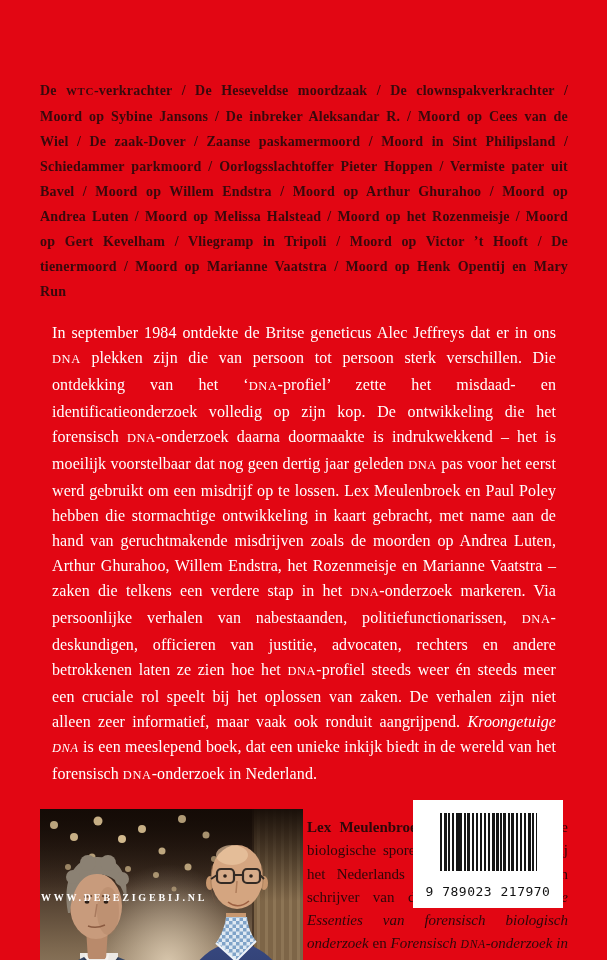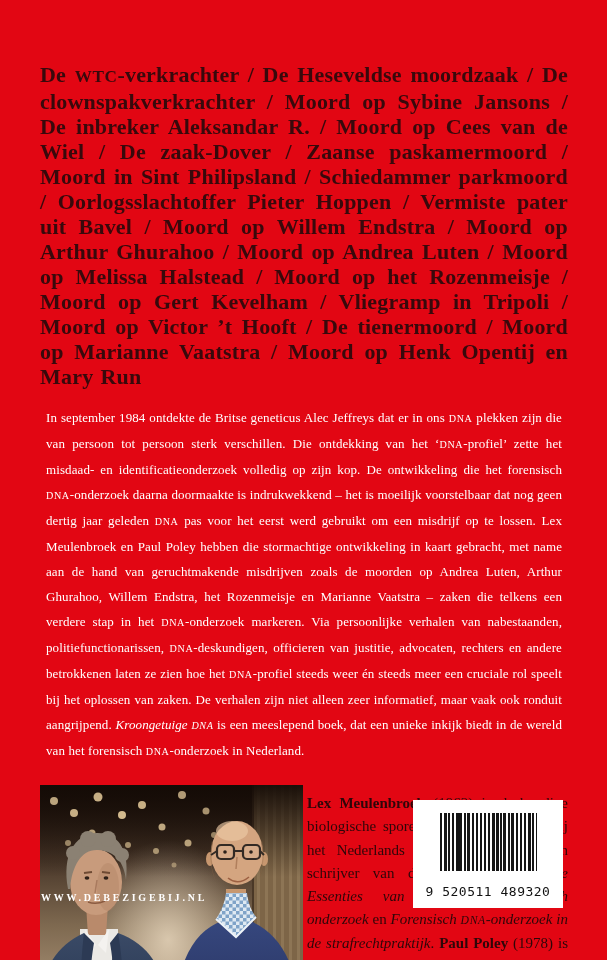--- a/index.html
+++ b/index.html
@@ -7,34 +7,34 @@
     width:607px;height:960px;overflow:hidden;
     background:#e20613;
     font-family:"Liberation Serif", serif;
     position:relative;
   }
   .page{position:absolute;inset:0;}
   .content{position:absolute;left:40px;top:62px;width:528px;}
 
   .case-list{
     color:#38090c;
-    font-size:22px;font-weight:bold;
+    font-size:14px;font-weight:bold;
     line-height:25px;
     text-align:justify;
     letter-spacing:.2px;
     word-spacing:1.5px;
-    margin:0 0 16px 0;
+    margin:16px 0 16px 0;
   }
   .blurb{
     color:#ffffff;
-    font-size:13px;
+    font-size:16px;
     line-height:25px;
     text-align:justify;
     letter-spacing:.1px;
-    margin:6px;
+    margin:12px;
   }
   .author-row{
     display:flex;
     align-items:flex-start;
     margin-top:13px;
   }
   .photo-frame{
     width:263px;height:255px;flex:none;
     margin-top:8px;
     overflow:hidden;
@@ -213,15 +213,15 @@
       </div>
 
       <p class="bio"><span class="b">Lex Meulenbroek</span><span> (1962) is deskundige biologische sporen en </span><span class="sc">DNA</span><span>-onderzoek bij het Nederlands Forensisch Instituut en schrijver van de standaardwerken </span><span class="i">De Essenties van forensisch biologisch onderzoek</span><span> en </span><span class="i">Forensisch </span><span class="i sc">DNA</span><span class="i">-onderzoek in de strafrechtpraktijk</span><span>. </span><span class="b">Paul Poley</span><span> (1978) is tekstschrijver.</span></p>
     </div>
   </div>
 
   <div class="website">WWW.DEBEZIGEBIJ.NL</div>
 
   <div class="barcode">
     <div class="barcode-bars"></div>
-    <div class="barcode-number">9 520511 489320</div>
+    <div class="barcode-number">9 789023 217970</div>
   </div>
 </div>
 
 </body></html>

